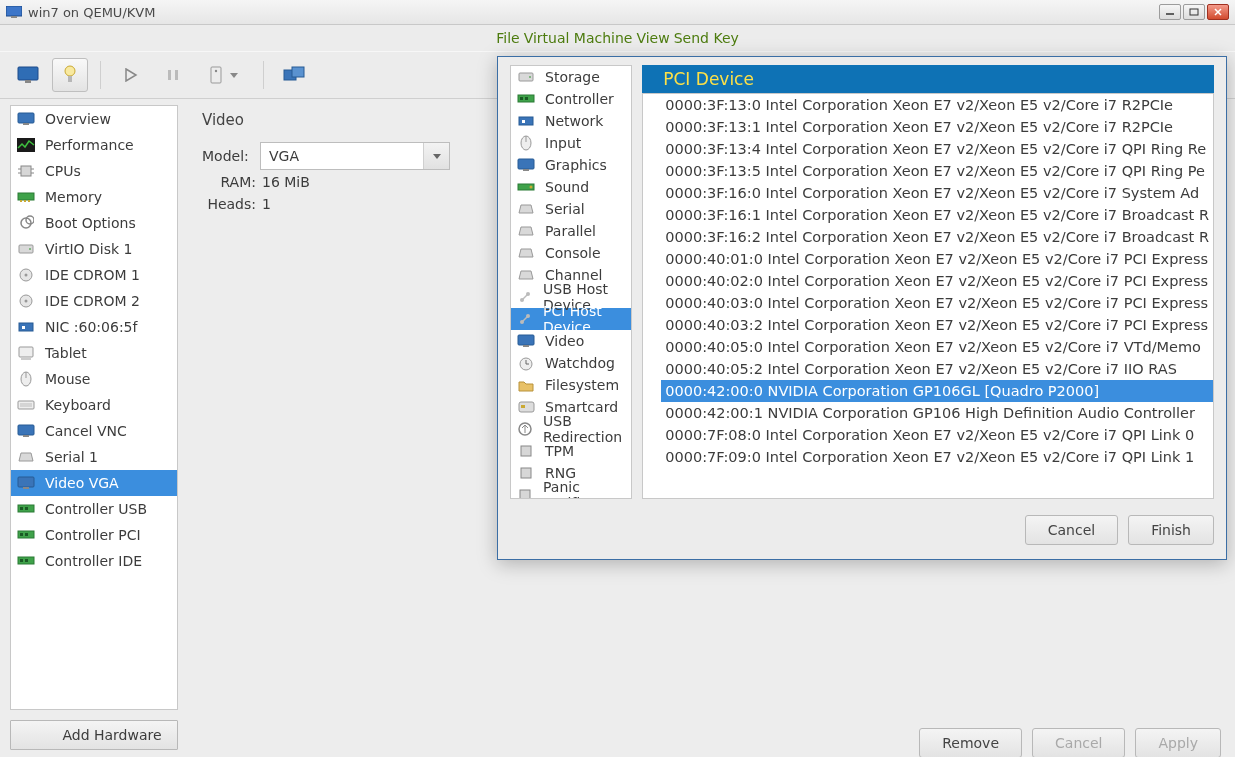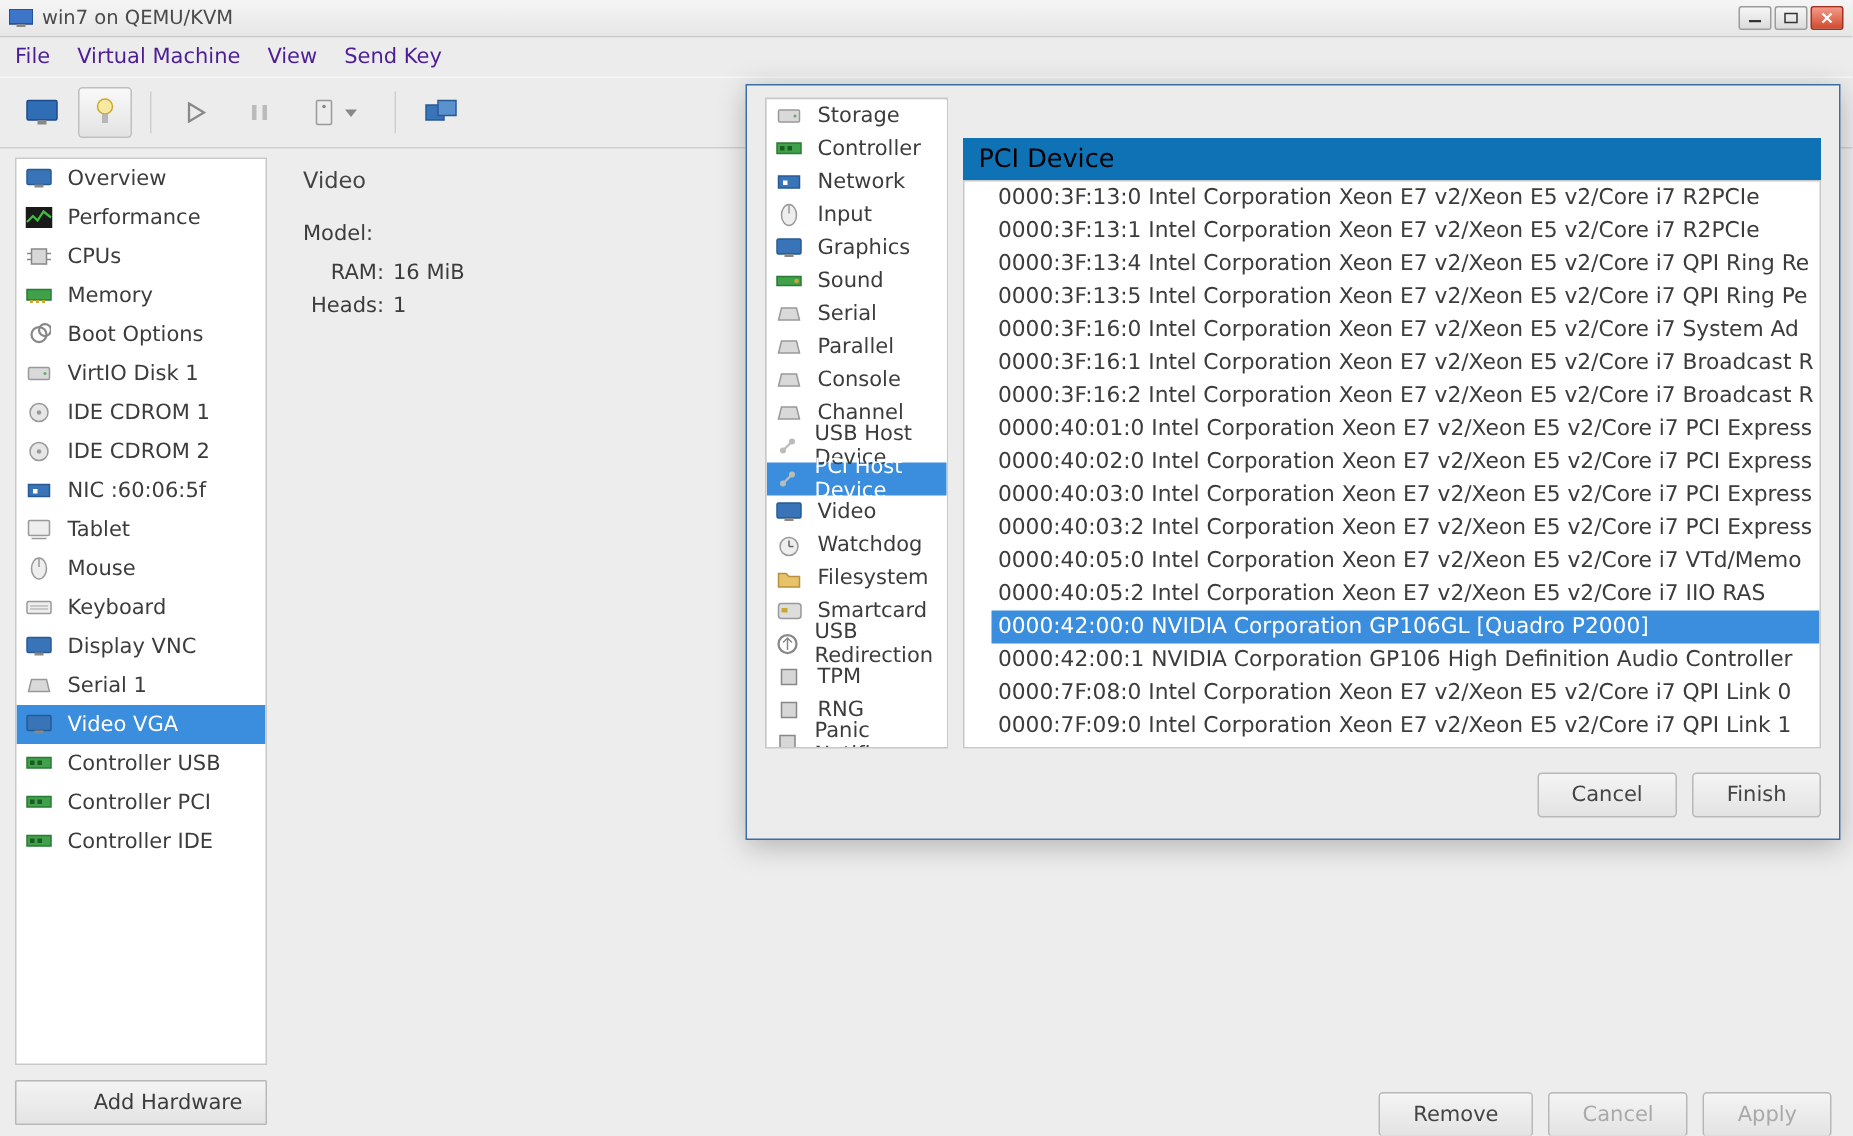--- a/index.html
+++ b/index.html
@@ -1,21 +1,21 @@
 <!DOCTYPE html>
 <html><head>
 <meta charset="utf-8">
 <style>
   html,body{margin:0;padding:0;height:100%;font-family:"DejaVu Sans","Segoe UI",sans-serif;font-size:14px;color:#3c3c3c;background:#ededed;overflow:hidden;}
   *{box-sizing:border-box;}
   .titlebar{height:25px;background:linear-gradient(#f5f5f5,#e6e6e6);border-bottom:1px solid #c8c8c8;display:flex;align-items:center;padding:0 6px;font-size:13px;color:#4a4a4a;}
   .titlebar .title{flex:1;display:flex;align-items:center;gap:6px;}
   .winctrls{display:flex;gap:2px;}
   .winbtn{width:22px;height:16px;border:1px solid #9c9c9c;background:linear-gradient(#f6f6f6,#dcdcdc);display:flex;align-items:center;justify-content:center;font-size:9px;border-radius:2px;}
-  .menubar{height:26px;background:#ececec;display:flex;align-items:center;padding:0 10px;gap:18px;font-size:14px;color:#4c1d95;}
+  .menubar{height:26px;background:#ececec;display:flex;align-items:center;padding:0 10px;gap:4px;font-size:14px;color:#4d7c0f;justify-content:center;}
   .menubar span{cursor:default;}
   .toolbar{height:48px;background:#ececec;border-top:1px solid #f7f7f7;border-bottom:1px solid #cfcfcf;display:flex;align-items:center;padding:0 10px;gap:6px;}
   .tbtn{width:36px;height:34px;border:1px solid transparent;border-radius:3px;display:flex;align-items:center;justify-content:center;color:#555;}
   .tbtn.active,.tbtn.highlight{border:1px solid #bfbfbf;background:linear-gradient(#f9f9f9,#e3e3e3);}
   .tdivider{width:1px;height:28px;background:#cfcfcf;margin:0 6px;}
   .body{display:flex;height:calc(100% - 24px - 26px - 48px);}
   .sidebar{width:182px;padding:6px 4px 4px 10px;display:flex;flex-direction:column;}
   .hwlist{flex:1;border:1px solid #c8c8c8;background:#fff;overflow:auto;}
   .hwitem{display:flex;align-items:center;gap:10px;height:26px;padding:0 6px;font-size:14px;}
   .hwitem .ico{width:18px;height:16px;display:flex;align-items:center;justify-content:center;}
@@ -35,21 +35,21 @@
   .btn.disabled{color:#a9a9a9;}
   
   .dialog{position:absolute;left:497px;top:56px;width:730px;border:1px solid #3b6ea5;background:#ececec;box-shadow:0 4px 18px rgba(0,0,0,.25);}
   .dlg-titlebar{height:24px;background:linear-gradient(#eeeeee,#dcdcdc);border-bottom:1px solid #c8c8c8;display:flex;align-items:center;padding:0 6px;font-size:13px;color:#4a4a4a;}
   .dlg-body{display:flex;padding:8px 12px 8px 12px;gap:10px;height:450px;}
   .typelist{width:168px;border:1px solid #c8c8c8;background:#fff;overflow:auto;}
   .typeitem{display:flex;align-items:center;gap:10px;height:22px;padding:0 6px;font-size:14px;}
   .typeitem .ico{width:18px;height:16px;display:flex;align-items:center;justify-content:center;}
   .typeitem.selected{background:#3b8ede;color:#fff;}
   .dlg-right{flex:1;display:flex;flex-direction:column;}
-  .dlg-header{height:28px;background:#0e72b5;color:#000000;font-size:17px;display:flex;align-items:center;padding:0 10px;margin-top:27px;}
+  .dlg-header{height:28px;background:#0e72b5;color:#fde047;font-size:17px;display:flex;align-items:center;padding:0 21px;}
   .hostlabel{margin:8px 0 4px 4px;font-size:14px;}
   .devlist{flex:1;border:1px solid #c8c8c8;background:#fff;overflow:hidden;font-size:14.5px;}
   .devrow{height:22px;padding:0 4px;white-space:nowrap;overflow:hidden;display:flex;align-items:center;margin-left:18px;}
   .devrow.selected{background:#3b8ede;color:#fff;}
   .dlg-btns{display:flex;justify-content:flex-end;gap:10px;padding:8px 12px 14px;}
   svg{display:block;}
 </style>
 </head>
 <body>
 
@@ -250,21 +250,21 @@
           </span>
           <span>Keyboard</span>
         </div>
         <div class="hwitem">
           <span class="ico">
             <svg width="18" height="14">
               <rect x="1" y="1" width="16" height="10" rx="1" fill="#3a74b8" stroke="#265a94"></rect>
               <rect x="6" y="11" width="6" height="2" fill="#888"></rect>
             </svg>
           </span>
-          <span>Display VNC</span>
+          <span>Cancel VNC</span>
         </div>
         <div class="hwitem">
           <span class="ico">
             <svg width="16" height="12">
               <polygon points="3,2 13,2 15,10 1,10" fill="#d9d9d9" stroke="#999"></polygon>
             </svg>
           </span>
           <span>Serial 1</span>
         </div>
         <div class="hwitem selected">
@@ -306,20 +306,28 @@
           </span>
           <span>Controller IDE</span>
         </div>
       </div>
     <div class="addhw-btn">Add Hardware</div>
   </div>
   <div class="detail">
     <h2>Video</h2>
     <div class="formrow">
       <label>Model:</label>
+      <div class="combo">
+        <span>VGA</span>
+        <div class="arrow">
+            <svg width="10" height="8">
+              <polygon points="1,2 9,2 5,7" fill="#666"></polygon>
+            </svg>
+          </div>
+      </div>
     </div>
     <div class="kv">
         <span class="k">RAM:</span>
         <span>16 MiB</span>
       </div>
     <div class="kv">
         <span class="k">Heads:</span>
         <span>1</span>
       </div>
 

